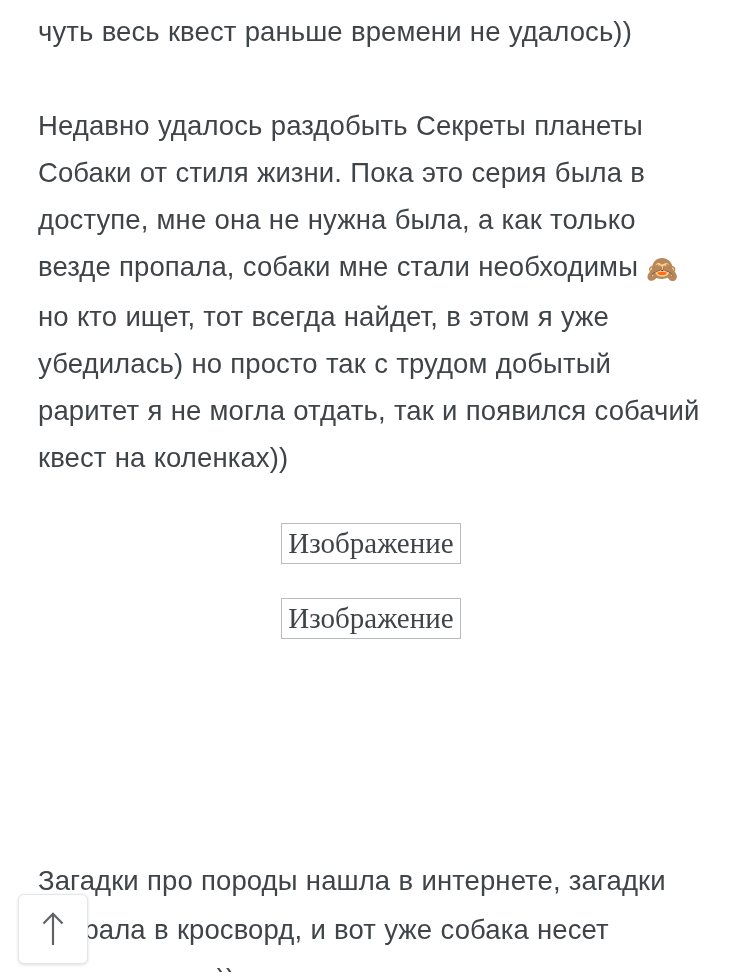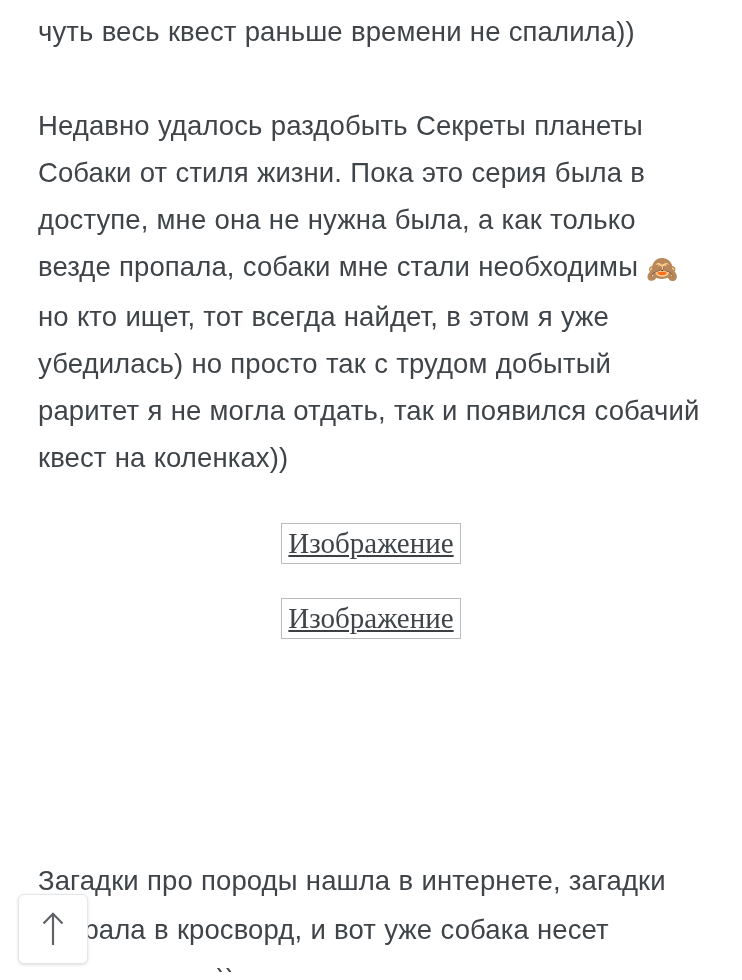--- a/index.html
+++ b/index.html
@@ -44,21 +44,20 @@
   .emoji {
     font-size: 26px;
     line-height: 47px;
     vertical-align: -2px;
   }
   .placeholder-wrap {
     margin-top: 42px;
     display: flex;
     flex-direction: column;
     align-items: center;
-    text-decoration: underline;
   }
   .img-placeholder {
     font-family: "Liberation Serif", serif;
     font-size: 29px;
     line-height: 34px;
     color: #3f4448;
     border: 1px solid #b9bcbf;
     padding: 2px 6px 3px 6px;
     background: #ffffff;
     margin-bottom: 34px;
@@ -104,21 +103,21 @@
     background: #ffffff;
   }
 </style>
 </head>
 <body>
 
 <div class="page">
 
   <div class="content">
 
-    <p class="para first">чуть весь квест раньше времени не спалила))</p>
+    <p class="para first">чуть весь квест раньше времени не удалось))</p>
 
     <div class="spacer-block"></div>
 
     <p class="para"><span>Недавно удалось раздобыть Секреты планеты Собаки от стиля жизни. Пока это серия была в доступе, мне она не нужна была, а как только везде пропала, собаки мне стали необходимы </span><span class="emoji">🙈</span><span> но кто ищет, тот всегда найдет, в этом я уже убедилась) но просто так с трудом добытый раритет я не могла отдать, так и появился собачий квест на коленках))</span></p>
 
     <div class="placeholder-wrap">
       <div class="img-placeholder">Изображение</div>
       <div class="img-placeholder">Изображение</div>
     </div>
 

